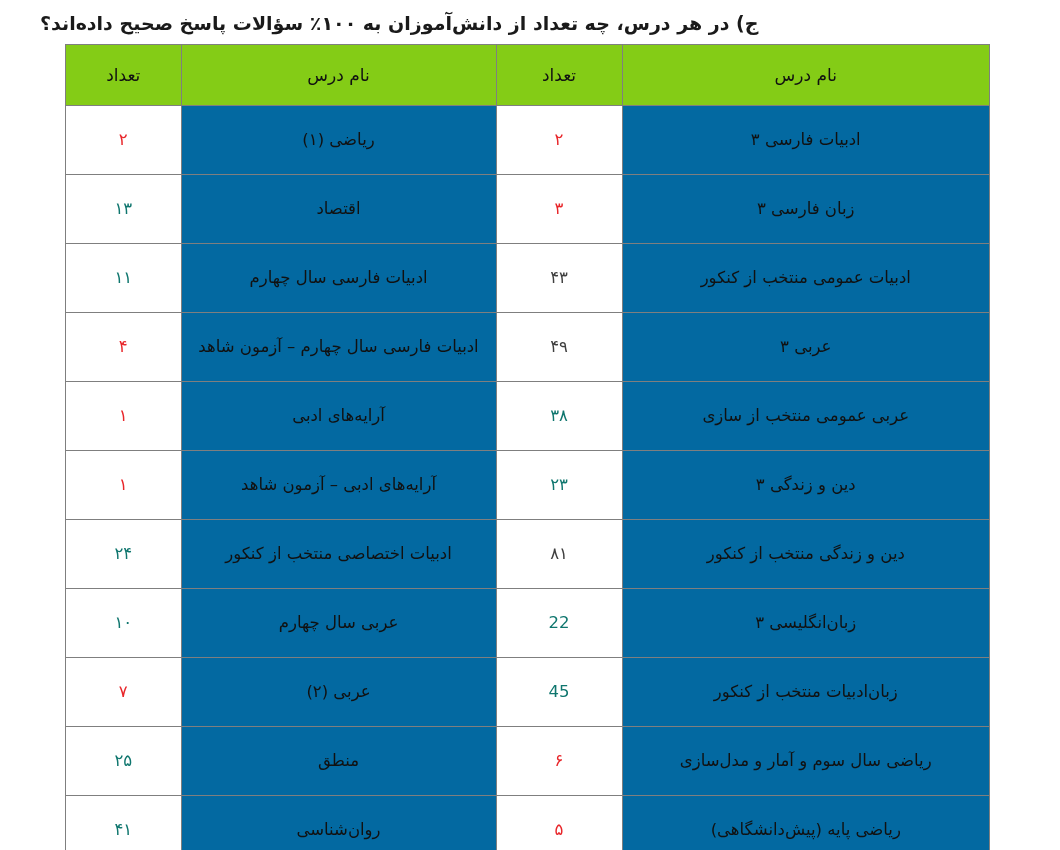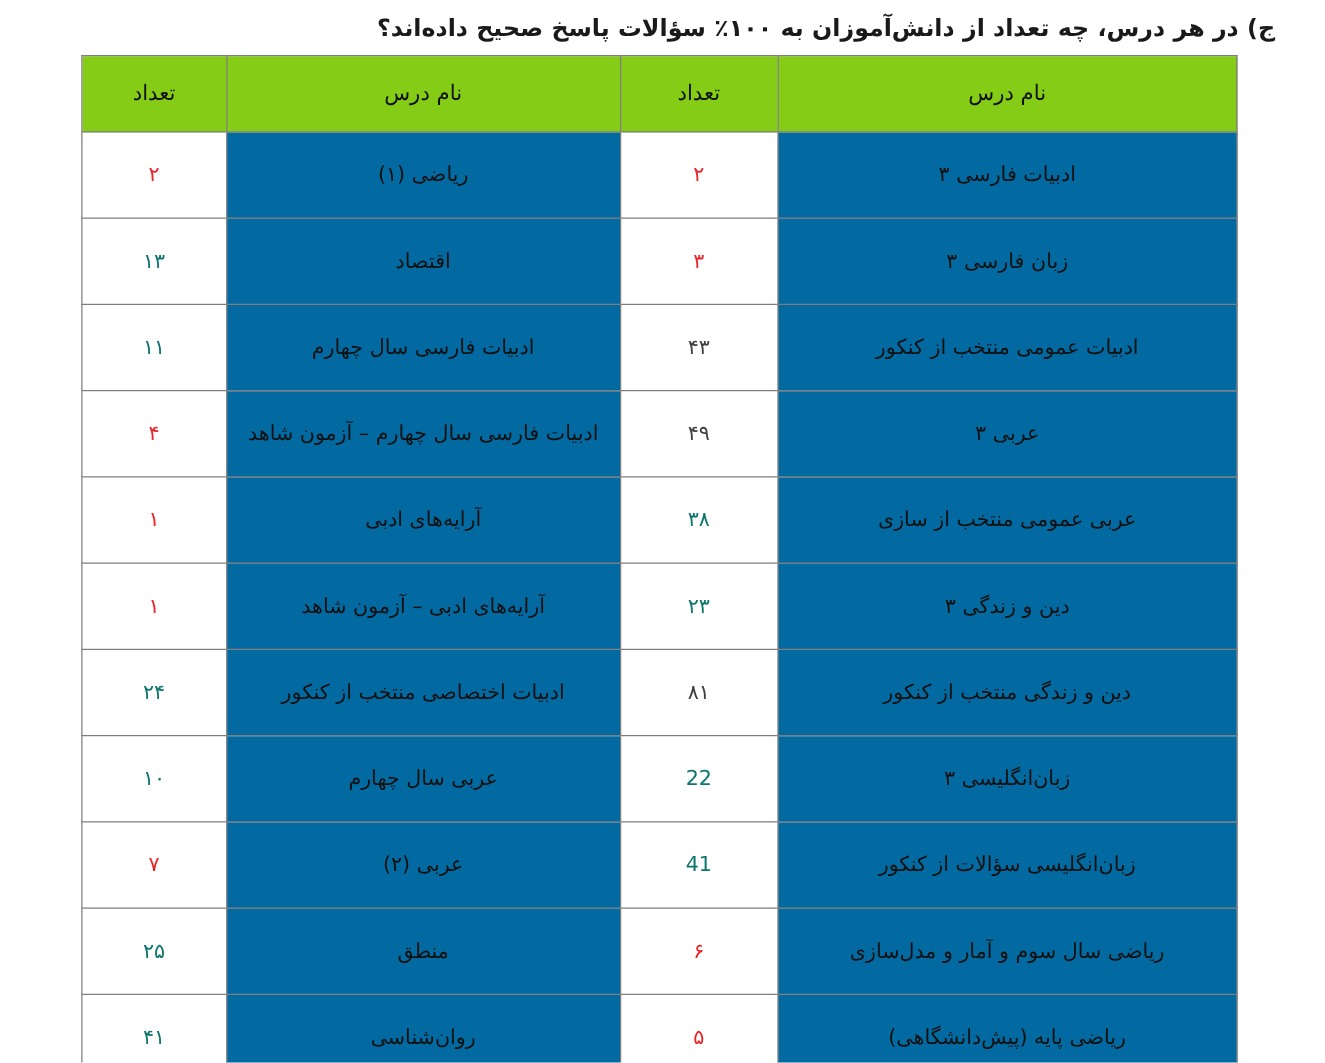--- a/index.html
+++ b/index.html
@@ -14,21 +14,21 @@
     color: #111111;
     overflow: hidden;
   }
   .page {
     width: 1060px;
     height: 850px;
     position: relative;
     box-sizing: border-box;
   }
   .title {
-    text-align: right;
+    text-align: left;
     font-size: 19px;
     font-weight: bold;
     color: #1a1a1a;
     padding: 12px 40px 10px 40px;
     direction: rtl;
     letter-spacing: 0;
   }
   .table-wrap {
     margin: 0 auto;
     width: 990px;
@@ -141,22 +141,22 @@
             <td class="name-cell">ادبیات اختصاصی منتخب از کنکور</td>
             <td class="count-cell black">۲۴</td>
           </tr>
           <tr>
             <td class="name-cell">زبان‌انگلیسی ۳</td>
             <td class="count-cell black">22</td>
             <td class="name-cell">عربی سال چهارم</td>
             <td class="count-cell black">۱۰</td>
           </tr>
           <tr>
-            <td class="name-cell">زبان‌انگلیسی سؤالات از کنکور</td>
-            <td class="count-cell black">41</td>
+            <td class="name-cell">زبان‌ادبیات منتخب از کنکور</td>
+            <td class="count-cell black">45</td>
             <td class="name-cell">عربی (۲)</td>
             <td class="count-cell red">۷</td>
           </tr>
           <tr>
             <td class="name-cell">ریاضی سال سوم و آمار و مدل‌سازی</td>
             <td class="count-cell red">۶</td>
             <td class="name-cell">منطق</td>
             <td class="count-cell black">۲۵</td>
           </tr>
           <tr>

